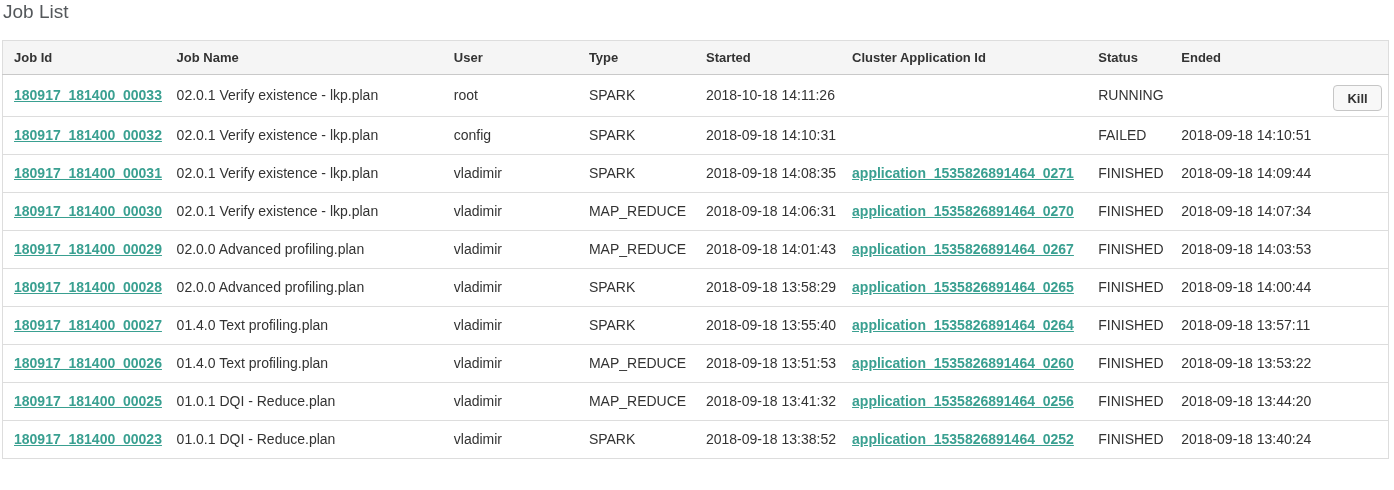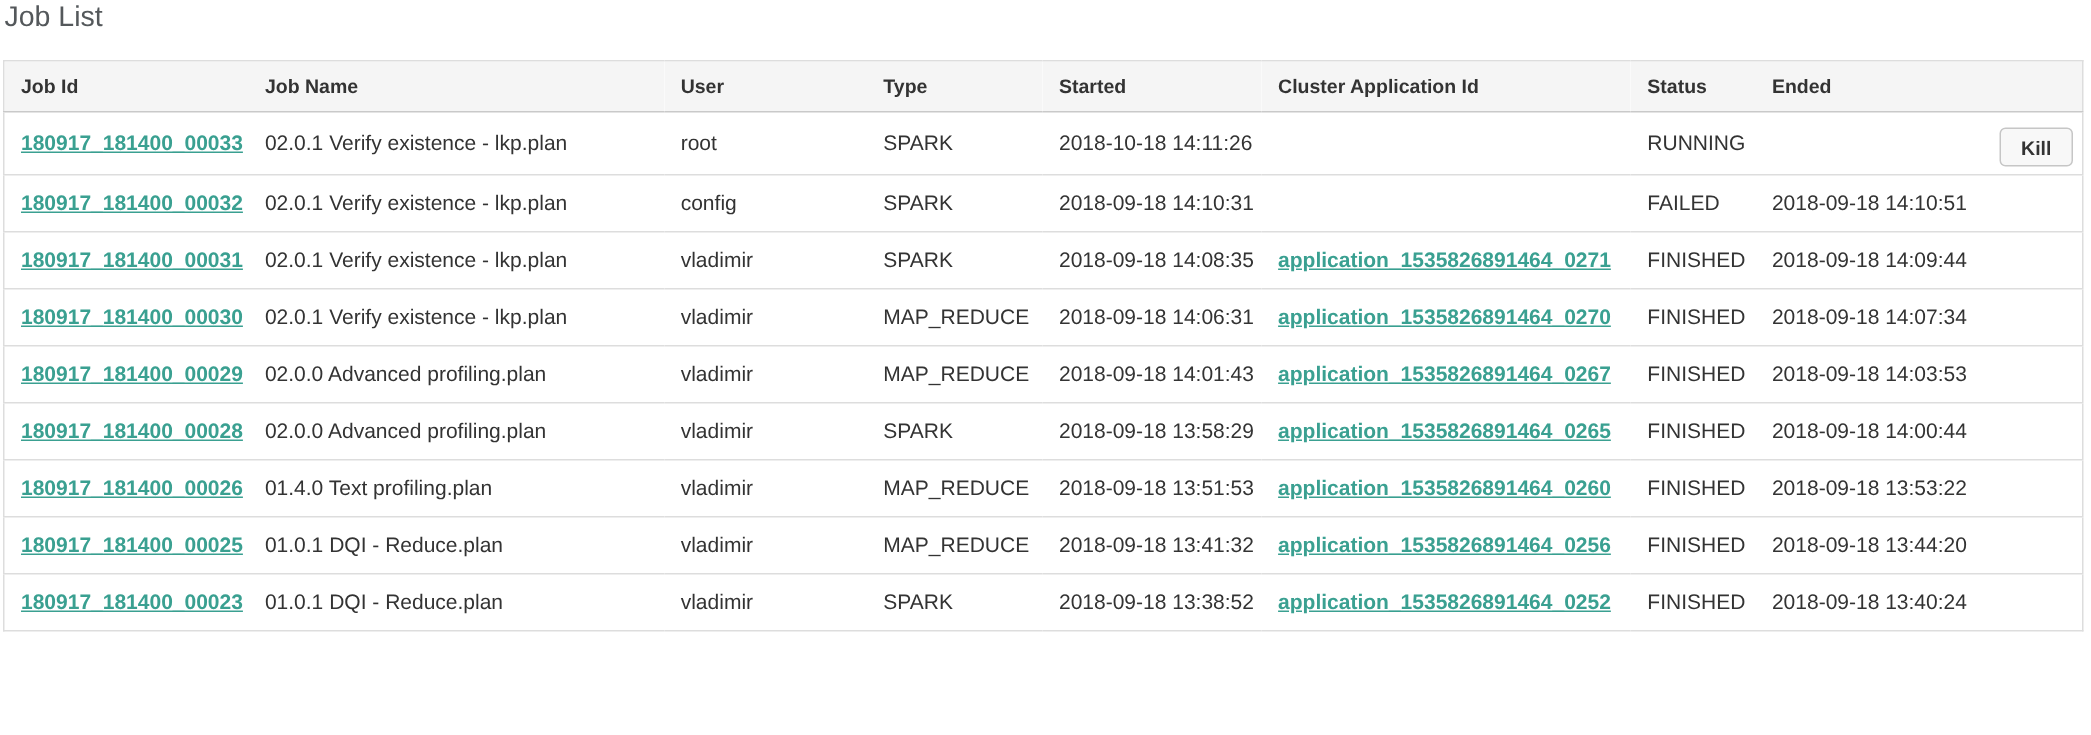--- a/index.html
+++ b/index.html
@@ -164,20 +164,31 @@
           <td>02.0.0 Advanced profiling.plan</td>
           <td>vladimir</td>
           <td>SPARK</td>
           <td>2018-09-18 13:58:29</td>
           <td><a class="cell-link" href="#">application_1535826891464_0265</a></td>
           <td>FINISHED</td>
           <td>2018-09-18 14:00:44</td>
           <td class="action-cell"></td>
         </tr>
         <tr>
+          <td><a class="cell-link" href="#">180917_181400_00027</a></td>
+          <td>01.4.0 Text profiling.plan</td>
+          <td>vladimir</td>
+          <td>SPARK</td>
+          <td>2018-09-18 13:55:40</td>
+          <td><a class="cell-link" href="#">application_1535826891464_0264</a></td>
+          <td>FINISHED</td>
+          <td>2018-09-18 13:57:11</td>
+          <td class="action-cell"></td>
+        </tr>
+        <tr>
           <td><a class="cell-link" href="#">180917_181400_00026</a></td>
           <td>01.4.0 Text profiling.plan</td>
           <td>vladimir</td>
           <td>MAP_REDUCE</td>
           <td>2018-09-18 13:51:53</td>
           <td><a class="cell-link" href="#">application_1535826891464_0260</a></td>
           <td>FINISHED</td>
           <td>2018-09-18 13:53:22</td>
           <td class="action-cell"></td>
         </tr>

